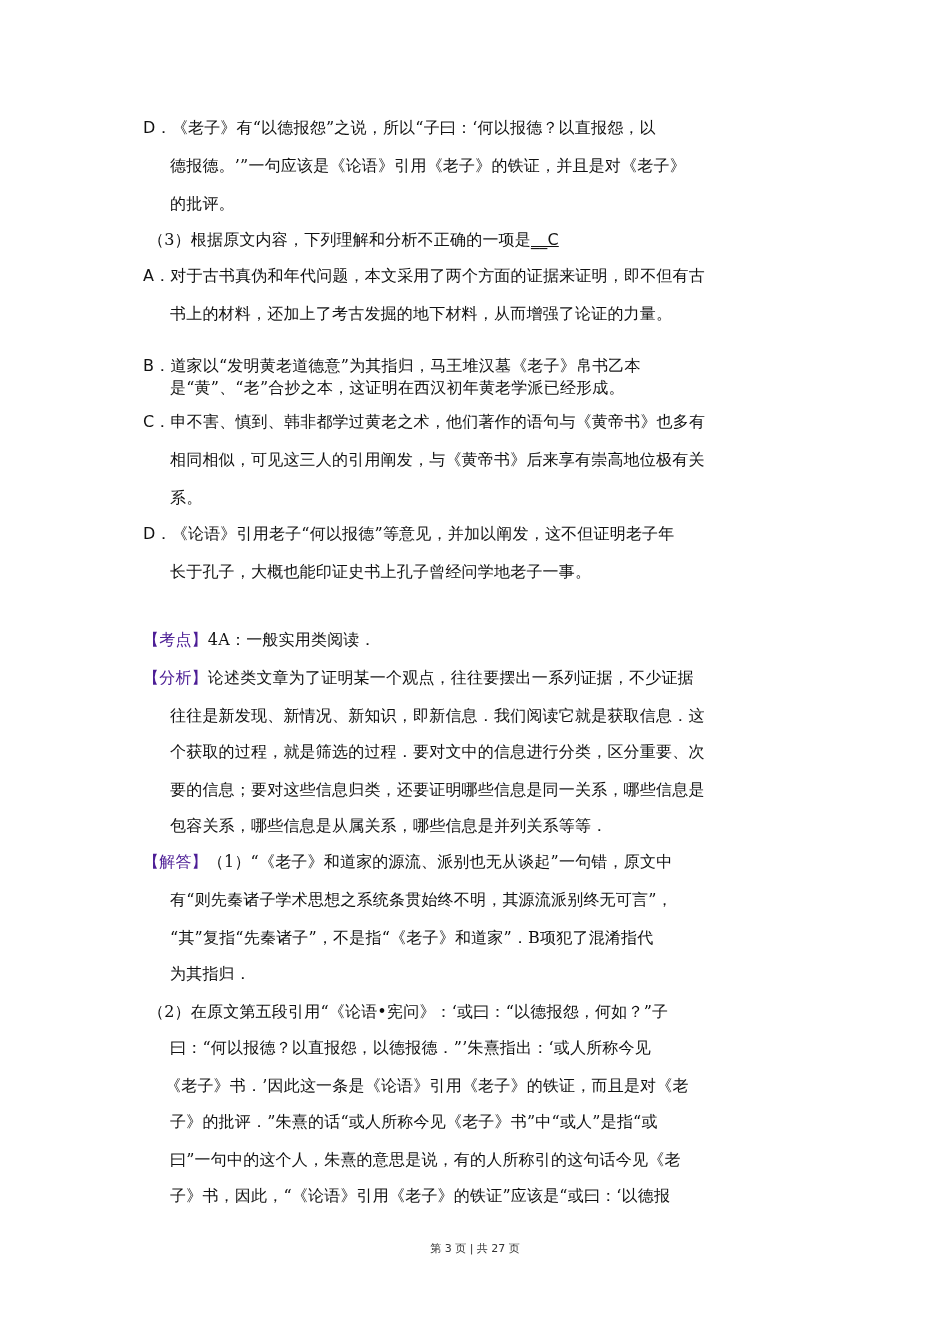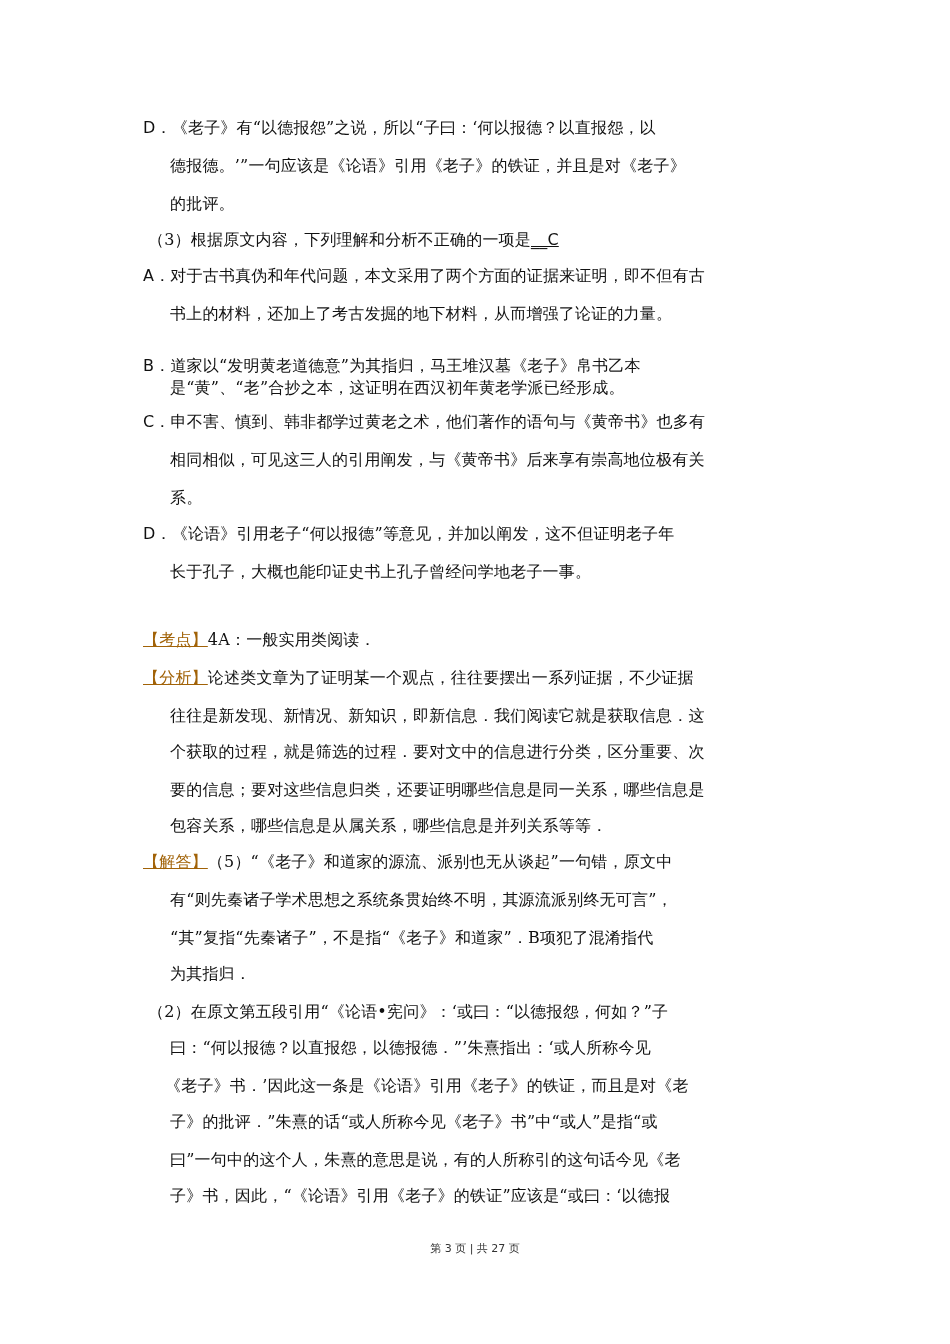--- a/index.html
+++ b/index.html
@@ -6,21 +6,21 @@
     body {
       width: 950px; height: 1344px; position: relative; overflow: hidden;
       font-family: "DejaVu Serif", "Liberation Serif", serif;
       color: #111111;
     }
     .page { position: absolute; left: 0; top: 0; width: 950px; height: 1344px; }
     .line {
       position: absolute; font-size: 16px; line-height: 24px; white-space: nowrap;
       letter-spacing: 0.2px;
     }
-    .tag { color: #a16207; text-decoration: underline; }
+    .tag { color: #4c1d95; }
     .lat { font-family: "DejaVu Sans", "Liberation Sans", sans-serif; }
     .ans { text-decoration: underline; font-family: "DejaVu Sans", "Liberation Sans", sans-serif; }
     .footer {
       position: absolute; left: 0; width: 950px; top: 1241px; text-align: center;
       font-size: 11px; color: #333333; font-family: "DejaVu Sans", "Liberation Sans", sans-serif;
     }
   </style>
 </head>
 <body>
 
@@ -63,21 +63,21 @@
 
   <div class="line" style="left:143px;top:666px;">
     <span class="tag">【分析】</span><span>论述类文章为了证明某一个观点，往往要摆出一系列证据，不少证据</span>
   </div>
   <div class="line" style="left:170px;top:704px;">往往是新发现、新情况、新知识，即新信息．我们阅读它就是获取信息．这</div>
   <div class="line" style="left:170px;top:740px;">个获取的过程，就是筛选的过程．要对文中的信息进行分类，区分重要、次</div>
   <div class="line" style="left:170px;top:778px;">要的信息；要对这些信息归类，还要证明哪些信息是同一关系，哪些信息是</div>
   <div class="line" style="left:170px;top:814px;">包容关系，哪些信息是从属关系，哪些信息是并列关系等等．</div>
 
   <div class="line" style="left:143px;top:850px;">
-    <span class="tag">【解答】</span><span>（5）“《老子》和道家的源流、派别也无从谈起”一句错，原文中</span>
+    <span class="tag">【解答】</span><span>（1）“《老子》和道家的源流、派别也无从谈起”一句错，原文中</span>
   </div>
   <div class="line" style="left:170px;top:888px;">有“则先秦诸子学术思想之系统条贯始终不明，其源流派别终无可言”，</div>
   <div class="line" style="left:170px;top:926px;">“其”复指“先秦诸子”，不是指“《老子》和道家”．B项犯了混淆指代</div>
   <div class="line" style="left:170px;top:962px;">为其指归．</div>
 
   <div class="line" style="left:148px;top:1000px;">（2）在原文第五段引用“《论语•宪问》：‘或曰：“以德报怨，何如？”子</div>
   <div class="line" style="left:170px;top:1036px;">曰：“何以报德？以直报怨，以德报德．”’朱熹指出：‘或人所称今见</div>
   <div class="line" style="left:165px;top:1074px;">《老子》书．’因此这一条是《论语》引用《老子》的铁证，而且是对《老</div>
   <div class="line" style="left:170px;top:1110px;">子》的批评．”朱熹的话“或人所称今见《老子》书”中“或人”是指“或</div>
   <div class="line" style="left:170px;top:1148px;">曰”一句中的这个人，朱熹的意思是说，有的人所称引的这句话今见《老</div>

